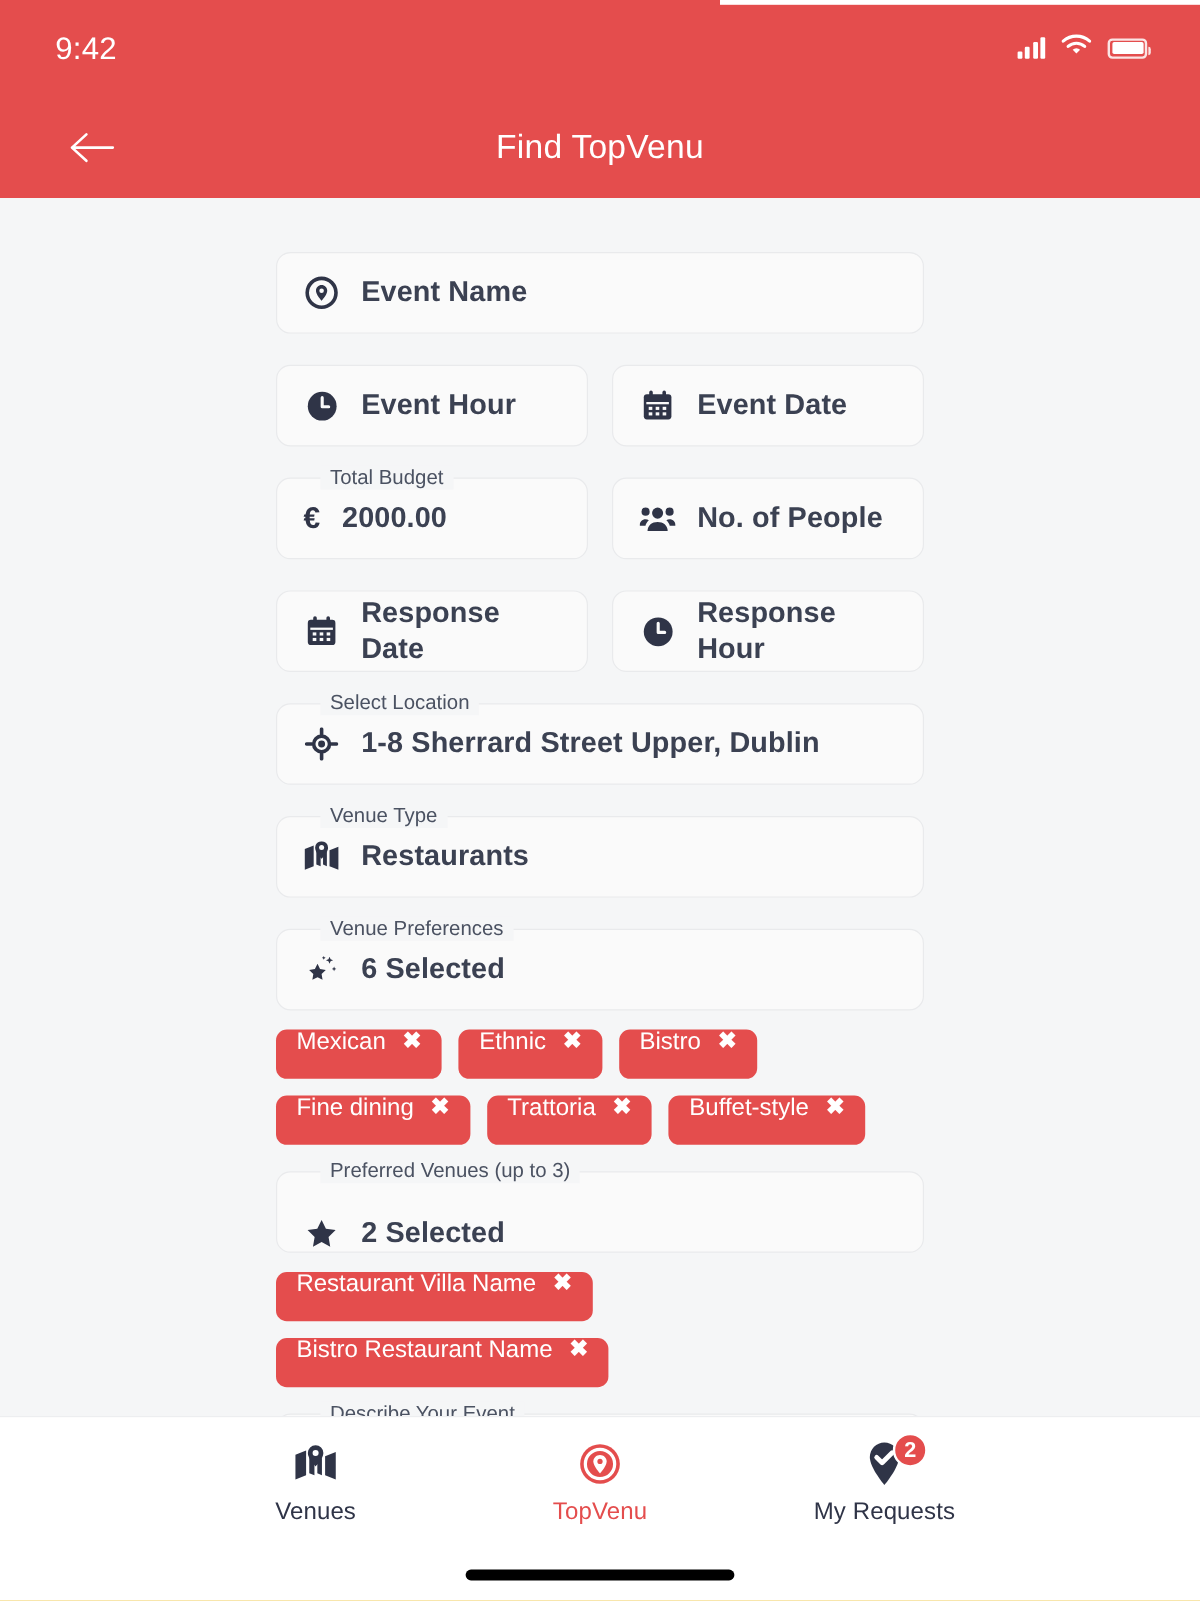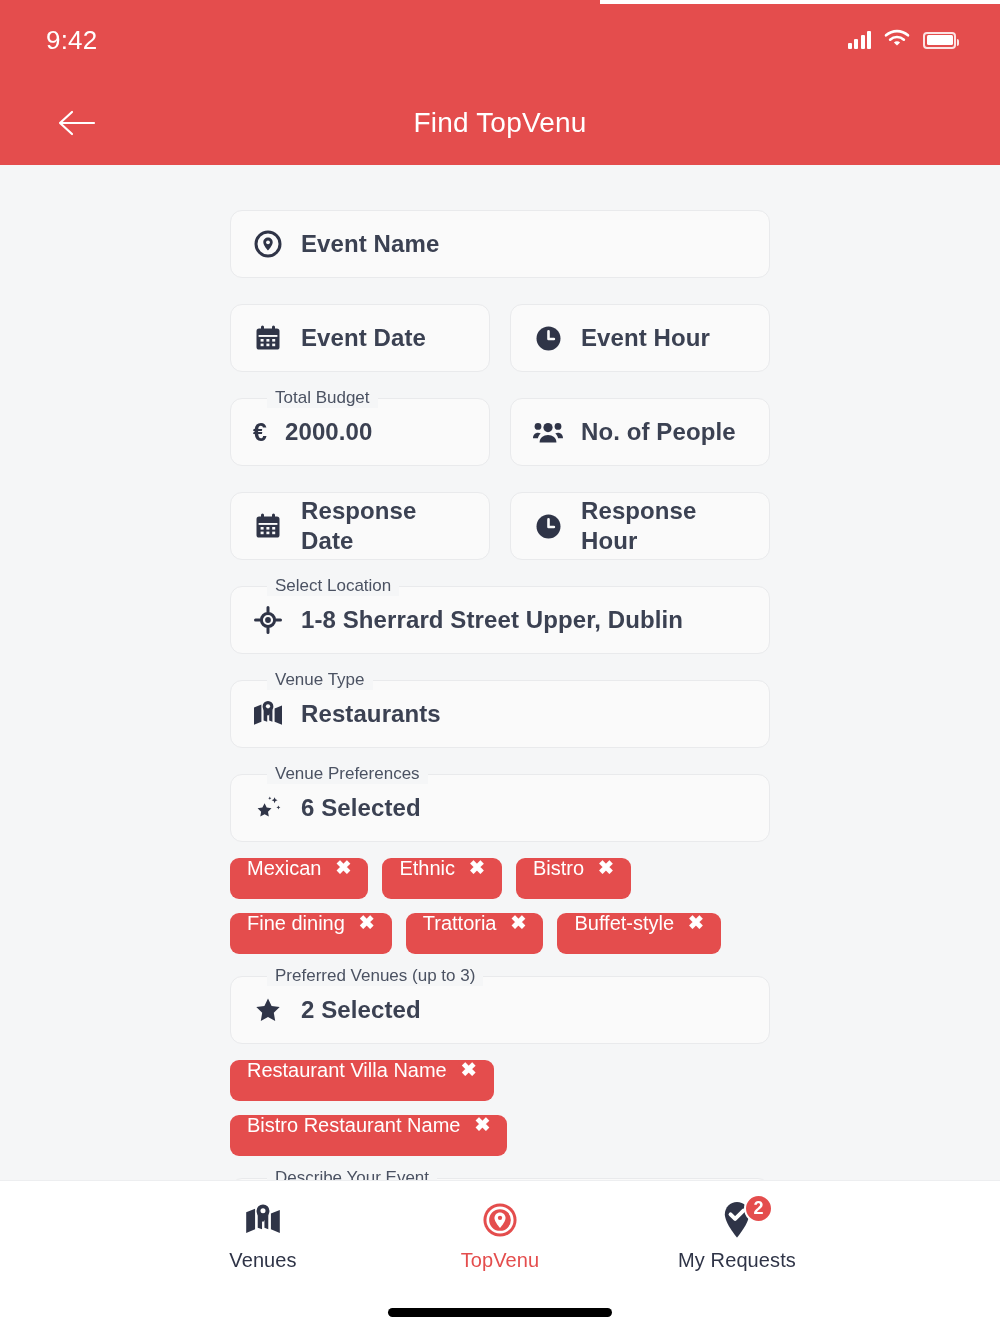--- a/index.html
+++ b/index.html
@@ -203,21 +203,21 @@
     color: #2f3447;
   }
 
   .row-2 {
     display: flex;
     gap: 20px;
   }
   .row-2 > .field { flex: 1 1 0; min-width: 0; }
 
   .gap-m { margin-top: 26px; }
-  .gap-s { margin-top: 22px; }
+  .gap-s { margin-top: 22px; align-items: flex-end; }
 
   
   .chips {
     display: flex;
     flex-wrap: wrap;
     gap: 14px;
     margin-top: 16px;
   }
 
   .chip {
@@ -360,92 +360,92 @@
 
       <div class="field">
         <span class="fld-icon">
           <svg width="28" height="28" viewBox="0 0 28 28" fill="none">
             <circle cx="14" cy="14" r="12" stroke="#2f3447" stroke-width="3"></circle>
             <path d="M14 7.6c-2.6 0-4.7 2.1-4.7 4.7 0 3.3 4.7 8.3 4.7 8.3s4.7-5 4.7-8.3c0-2.6-2.1-4.7-4.7-4.7z" fill="#2f3447"></path>
             <circle cx="14" cy="12.3" r="1.9" fill="#fafafa"></circle>
           </svg>
         </span>
         <span class="fld-text">Event Name</span>
+      </div>
+
+      <div class="row-2 gap-m">
+        <div class="field">
+          <span class="fld-icon">
+            <svg width="27" height="27" viewBox="0 0 27 27">
+              <circle cx="13.5" cy="13.5" r="12" fill="#2f3447"></circle>
+              <path d="M13.5 6.4v7.6h5.4" stroke="#fafafa" stroke-width="2.6" stroke-linecap="round" stroke-linejoin="round" fill="none"></path>
+            </svg>
+          </span>
+          <span class="fld-text">Event Hour</span>
+        </div>
+        <div class="field">
+          <span class="fld-icon">
+            <svg width="26" height="26" viewBox="0 0 26 26" fill="#2f3447">
+              <rect x="1.5" y="3.5" width="23" height="21" rx="2.6"></rect>
+              <rect x="6" y="0.5" width="3" height="6" rx="1.5"></rect>
+              <rect x="17" y="0.5" width="3" height="6" rx="1.5"></rect>
+              <rect x="3.6" y="10" width="18.8" height="1.9" fill="#fafafa"></rect>
+              <g fill="#fafafa">
+                <rect x="5.6" y="14" width="3" height="2.6"></rect>
+                  <rect x="11.4" y="14" width="3" height="2.6"></rect>
+                  <rect x="17.2" y="14" width="3" height="2.6"></rect>
+                <rect x="5.6" y="18.6" width="3" height="2.6"></rect>
+                  <rect x="11.4" y="18.6" width="3" height="2.6"></rect>
+                  <rect x="17.2" y="18.6" width="3" height="2.6"></rect>
+              </g>
+            </svg>
+          </span>
+          <span class="fld-text">Event Date</span>
+        </div>
+      </div>
+
+      <div class="row-2 gap-m">
+        <div class="field">
+          <span class="legend">Total Budget</span>
+          <span class="fld-text euro">€</span>
+          <span class="fld-text">2000.00</span>
+        </div>
+        <div class="field">
+          <span class="fld-icon">
+            <svg width="30" height="26" viewBox="0 0 30 26" fill="#2f3447">
+              <circle cx="15" cy="8.6" r="4.6"></circle>
+              <path d="M6.6 23.4c0-4.6 3.8-7.4 8.4-7.4s8.4 2.8 8.4 7.4H6.6z"></path>
+              <circle cx="5" cy="7.4" r="3.4"></circle>
+              <path d="M0 19.2c0-3.3 2.2-5.4 5-5.4 1 0 1.9.3 2.7.8-1.5 1.3-2.5 3-2.8 4.6H0z"></path>
+              <circle cx="25" cy="7.4" r="3.4"></circle>
+              <path d="M30 19.2c0-3.3-2.2-5.4-5-5.4-1 0-1.9.3-2.7.8 1.5 1.3 2.5 3 2.8 4.6H30z"></path>
+            </svg>
+          </span>
+          <span class="fld-text">No. of People</span>
+        </div>
       </div>
 
       <div class="row-2 gap-m">
         <div class="field">
           <span class="fld-icon">
             <svg width="26" height="26" viewBox="0 0 26 26" fill="#2f3447">
               <rect x="1.5" y="3.5" width="23" height="21" rx="2.6"></rect>
               <rect x="6" y="0.5" width="3" height="6" rx="1.5"></rect>
               <rect x="17" y="0.5" width="3" height="6" rx="1.5"></rect>
               <rect x="3.6" y="10" width="18.8" height="1.9" fill="#fafafa"></rect>
               <g fill="#fafafa">
                 <rect x="5.6" y="14" width="3" height="2.6"></rect>
                   <rect x="11.4" y="14" width="3" height="2.6"></rect>
                   <rect x="17.2" y="14" width="3" height="2.6"></rect>
                 <rect x="5.6" y="18.6" width="3" height="2.6"></rect>
                   <rect x="11.4" y="18.6" width="3" height="2.6"></rect>
                   <rect x="17.2" y="18.6" width="3" height="2.6"></rect>
               </g>
             </svg>
           </span>
-          <span class="fld-text">Event Date</span>
-        </div>
-        <div class="field">
-          <span class="fld-icon">
-            <svg width="27" height="27" viewBox="0 0 27 27">
-              <circle cx="13.5" cy="13.5" r="12" fill="#2f3447"></circle>
-              <path d="M13.5 6.4v7.6h5.4" stroke="#fafafa" stroke-width="2.6" stroke-linecap="round" stroke-linejoin="round" fill="none"></path>
-            </svg>
-          </span>
-          <span class="fld-text">Event Hour</span>
-        </div>
-      </div>
-
-      <div class="row-2 gap-m">
-        <div class="field">
-          <span class="legend">Total Budget</span>
-          <span class="fld-text euro">€</span>
-          <span class="fld-text">2000.00</span>
-        </div>
-        <div class="field">
-          <span class="fld-icon">
-            <svg width="30" height="26" viewBox="0 0 30 26" fill="#2f3447">
-              <circle cx="15" cy="8.6" r="4.6"></circle>
-              <path d="M6.6 23.4c0-4.6 3.8-7.4 8.4-7.4s8.4 2.8 8.4 7.4H6.6z"></path>
-              <circle cx="5" cy="7.4" r="3.4"></circle>
-              <path d="M0 19.2c0-3.3 2.2-5.4 5-5.4 1 0 1.9.3 2.7.8-1.5 1.3-2.5 3-2.8 4.6H0z"></path>
-              <circle cx="25" cy="7.4" r="3.4"></circle>
-              <path d="M30 19.2c0-3.3-2.2-5.4-5-5.4-1 0-1.9.3-2.7.8 1.5 1.3 2.5 3 2.8 4.6H30z"></path>
-            </svg>
-          </span>
-          <span class="fld-text">No. of People</span>
-        </div>
-      </div>
-
-      <div class="row-2 gap-m">
-        <div class="field">
-          <span class="fld-icon">
-            <svg width="26" height="26" viewBox="0 0 26 26" fill="#2f3447">
-              <rect x="1.5" y="3.5" width="23" height="21" rx="2.6"></rect>
-              <rect x="6" y="0.5" width="3" height="6" rx="1.5"></rect>
-              <rect x="17" y="0.5" width="3" height="6" rx="1.5"></rect>
-              <rect x="3.6" y="10" width="18.8" height="1.9" fill="#fafafa"></rect>
-              <g fill="#fafafa">
-                <rect x="5.6" y="14" width="3" height="2.6"></rect>
-                  <rect x="11.4" y="14" width="3" height="2.6"></rect>
-                  <rect x="17.2" y="14" width="3" height="2.6"></rect>
-                <rect x="5.6" y="18.6" width="3" height="2.6"></rect>
-                  <rect x="11.4" y="18.6" width="3" height="2.6"></rect>
-                  <rect x="17.2" y="18.6" width="3" height="2.6"></rect>
-              </g>
-            </svg>
-          </span>
           <span class="fld-text">Response Date</span>
         </div>
         <div class="field">
           <span class="fld-icon">
             <svg width="27" height="27" viewBox="0 0 27 27">
               <circle cx="13.5" cy="13.5" r="12" fill="#2f3447"></circle>
               <path d="M13.5 6.4v7.6h5.4" stroke="#fafafa" stroke-width="2.6" stroke-linecap="round" stroke-linejoin="round" fill="none"></path>
             </svg>
           </span>
           <span class="fld-text">Response Hour</span>

